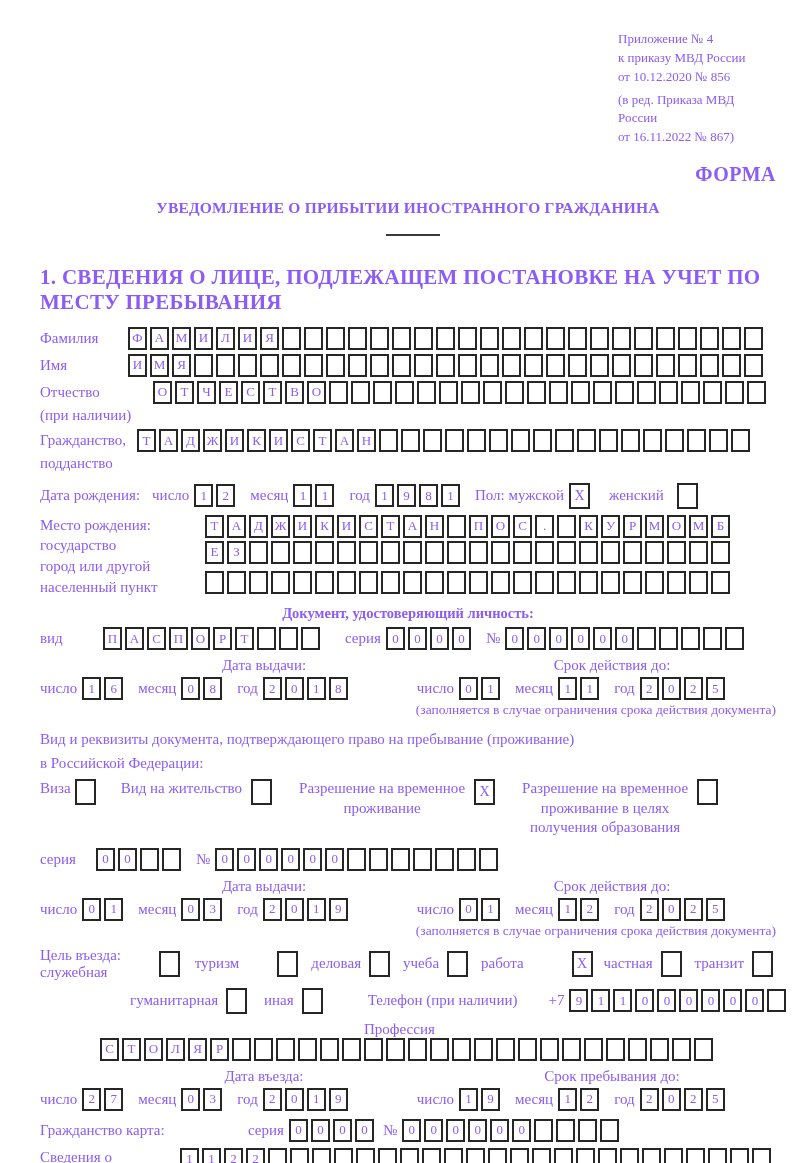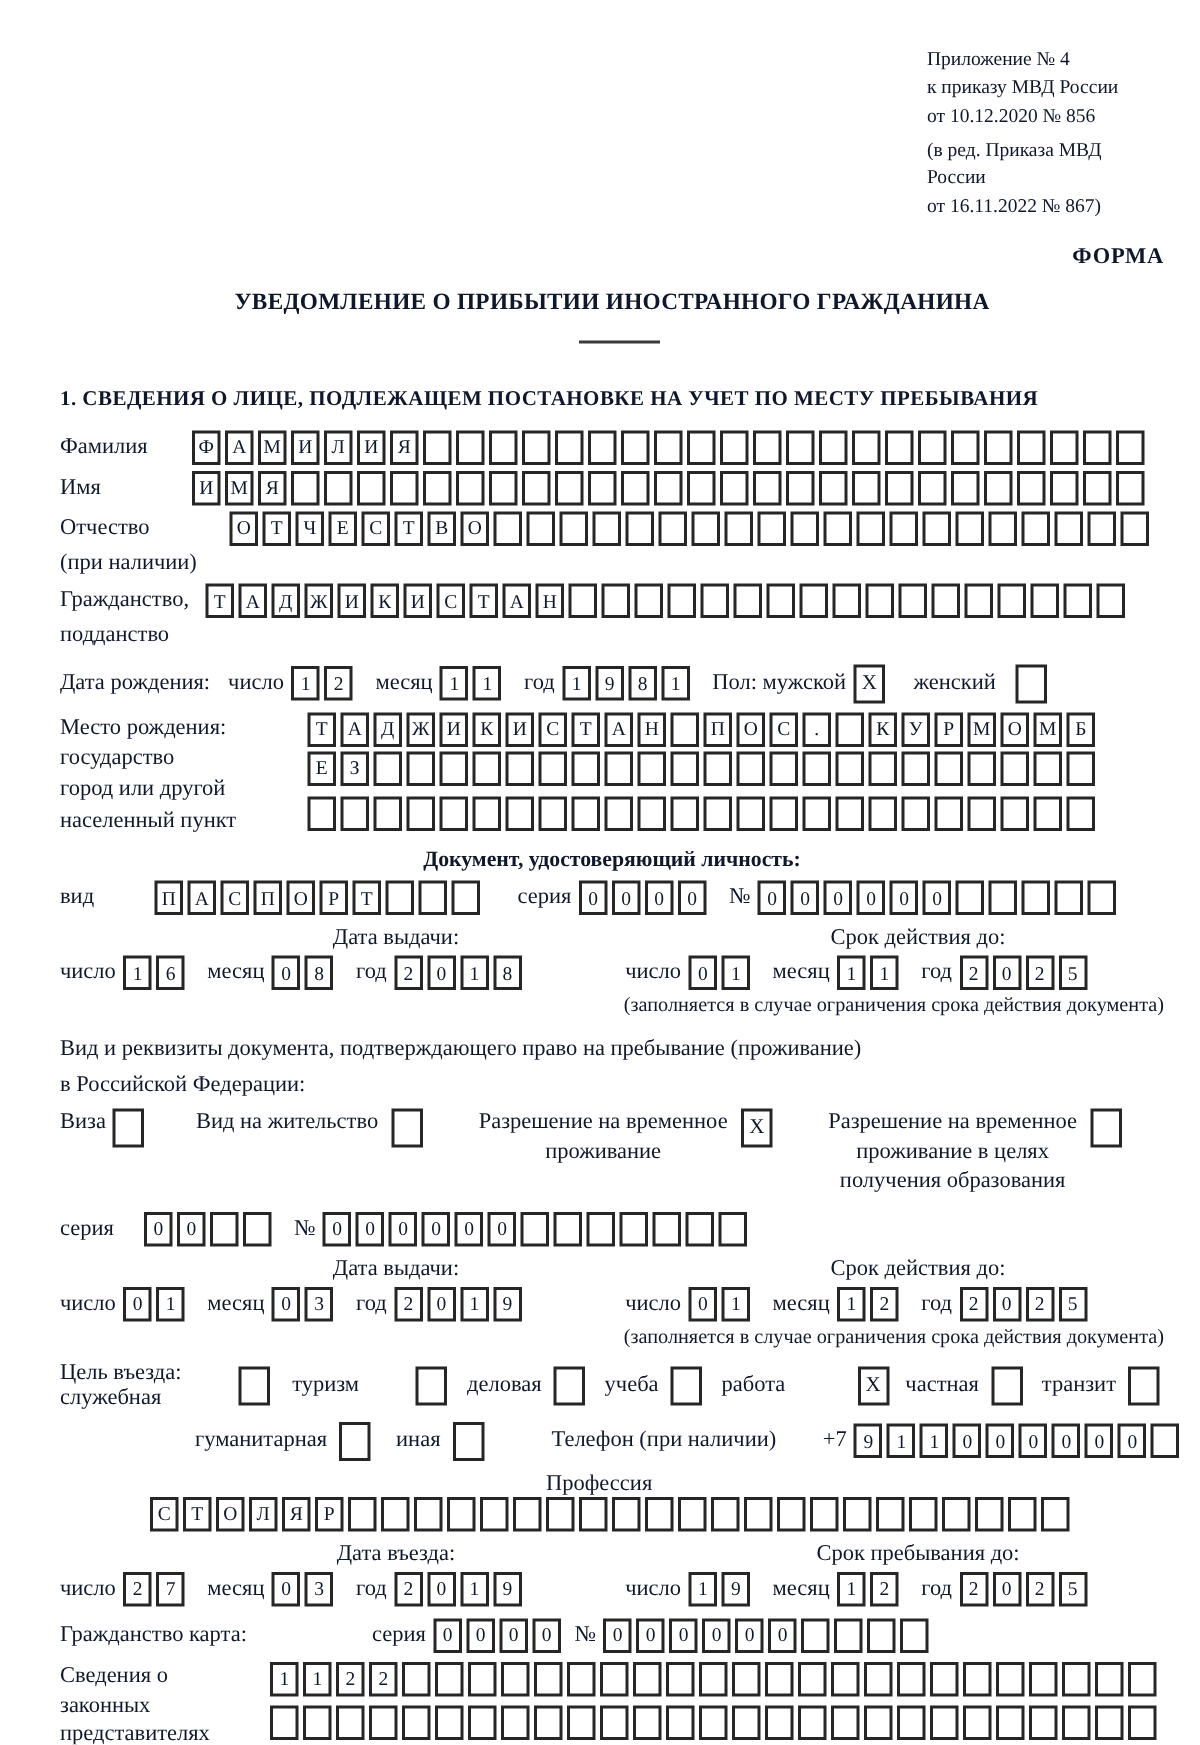--- a/index.html
+++ b/index.html
@@ -1,27 +1,27 @@
 <!DOCTYPE html>
 <html><head>
 <meta charset="utf-8">
 <style>
   * { box-sizing: border-box; }
   html,body { margin:0; padding:0; background:#fff; }
   .page {
     width:800px; height:1163px; background:#ffffff; overflow:hidden;
-    font-family:"Liberation Serif", serif; color:#0f172a;
+    font-family:"Liberation Serif", serif; color:#8b5cf6;
     padding:30px 24px 0 40px; position:relative;
   }
   .hdr { margin-left:578px; font-size:13px; line-height:1.45; }
   .hdr-ed { margin-top:4px; }
-  .forma { text-align:right; font-weight:bold; font-size:15px; margin-top:16px; letter-spacing:.5px; }
+  .forma { text-align:right; font-weight:bold; font-size:20px; margin-top:16px; letter-spacing:.5px; }
   .title { text-align:center; font-weight:bold; font-size:15.5px; line-height:1.5; margin-top:10px; letter-spacing:.2px; }
   .blank { display:inline-block; width:54px; border-bottom:2px solid #3a3a3a; height:.9em; margin-left:10px; }
-  .sec { font-weight:bold; font-size:14px; margin-top:22px; letter-spacing:.3px; }
+  .sec { font-weight:bold; font-size:21px; margin-top:22px; letter-spacing:.3px; }
 
   .frow { display:flex; align-items:center; margin-top:4px; }
   .frow.top { align-items:flex-start; }
   .lbl { font-size:15px; flex:none; }
   .lblock { font-size:15px; line-height:1.55; flex:none; }
   .cells { display:inline-flex; flex:none; }
   .cell {
     display:inline-flex; align-items:center; justify-content:center;
     width:19px; min-width:19px; height:23px; border:2px solid #262626;
     margin-right:3px; font-size:13px; background:#fff;
@@ -34,21 +34,21 @@
   .date-heads { display:flex; margin-top:7px; font-size:15px; }
   .date-heads .dh { text-align:center; }
   .dh-left { width:330px; margin-left:60px; }
   .dh-right { width:330px; margin-left:20px; }
   .date-row { display:flex; align-items:center; margin-top:3px; }
   .dategrp { display:flex; align-items:center; }
   .dategrp.right { margin-left:66px; }
   .note { font-size:13.5px; text-align:right; margin-top:2px; }
 
   .plain { font-size:15px; margin-top:9px; line-height:1.6; }
-  .opts { display:flex; align-items:flex-start; margin-top:4px;gap:10px; }
+  .opts { display:flex; align-items:flex-start; margin-top:4px; }
   .opt { display:flex; align-items:flex-start; }
   .opt .ol { font-size:15px; text-align:center; line-height:1.3; }
   .opt .cells { margin-left:9px; }
 
   .po { display:flex; align-items:center; }
   .po .cells { margin-left:8px; }
   .po .pol { font-size:15px; }
 
   .bp-left { width:165px; }
   .bp-left div { line-height:1.38; font-size:15px; }

